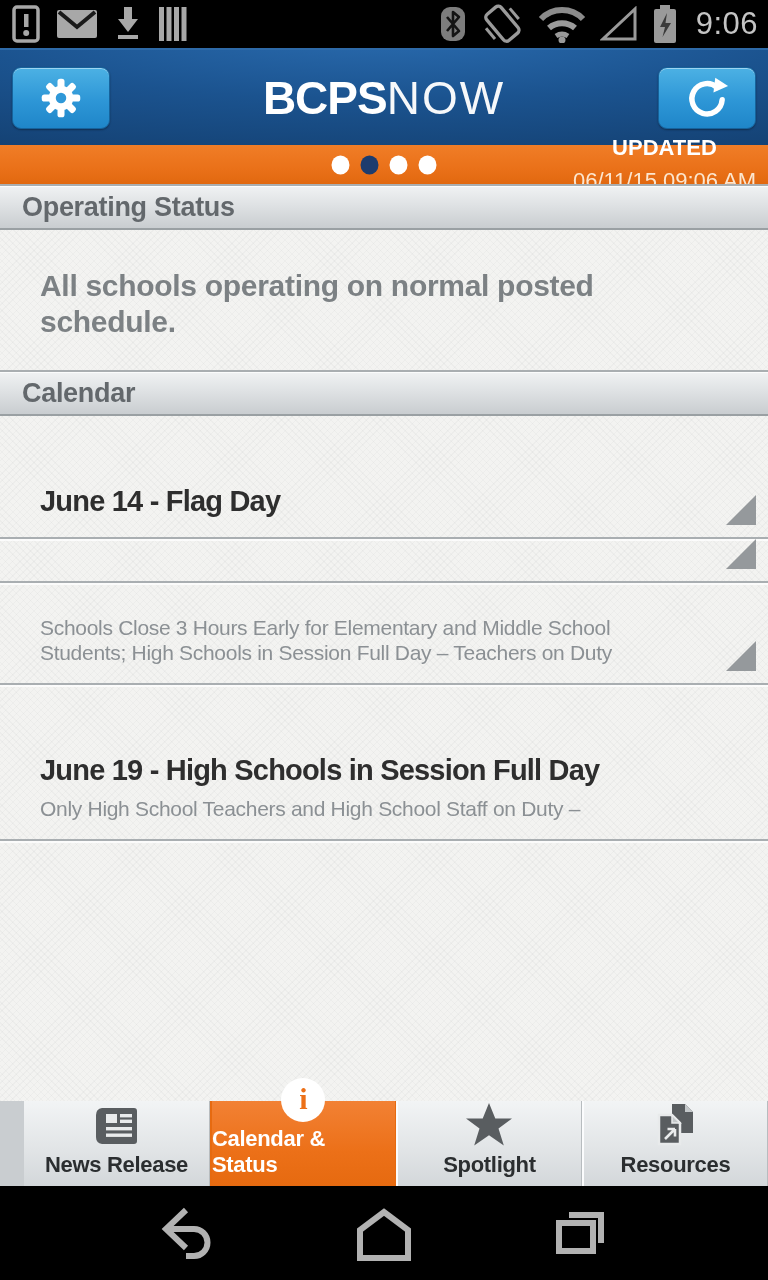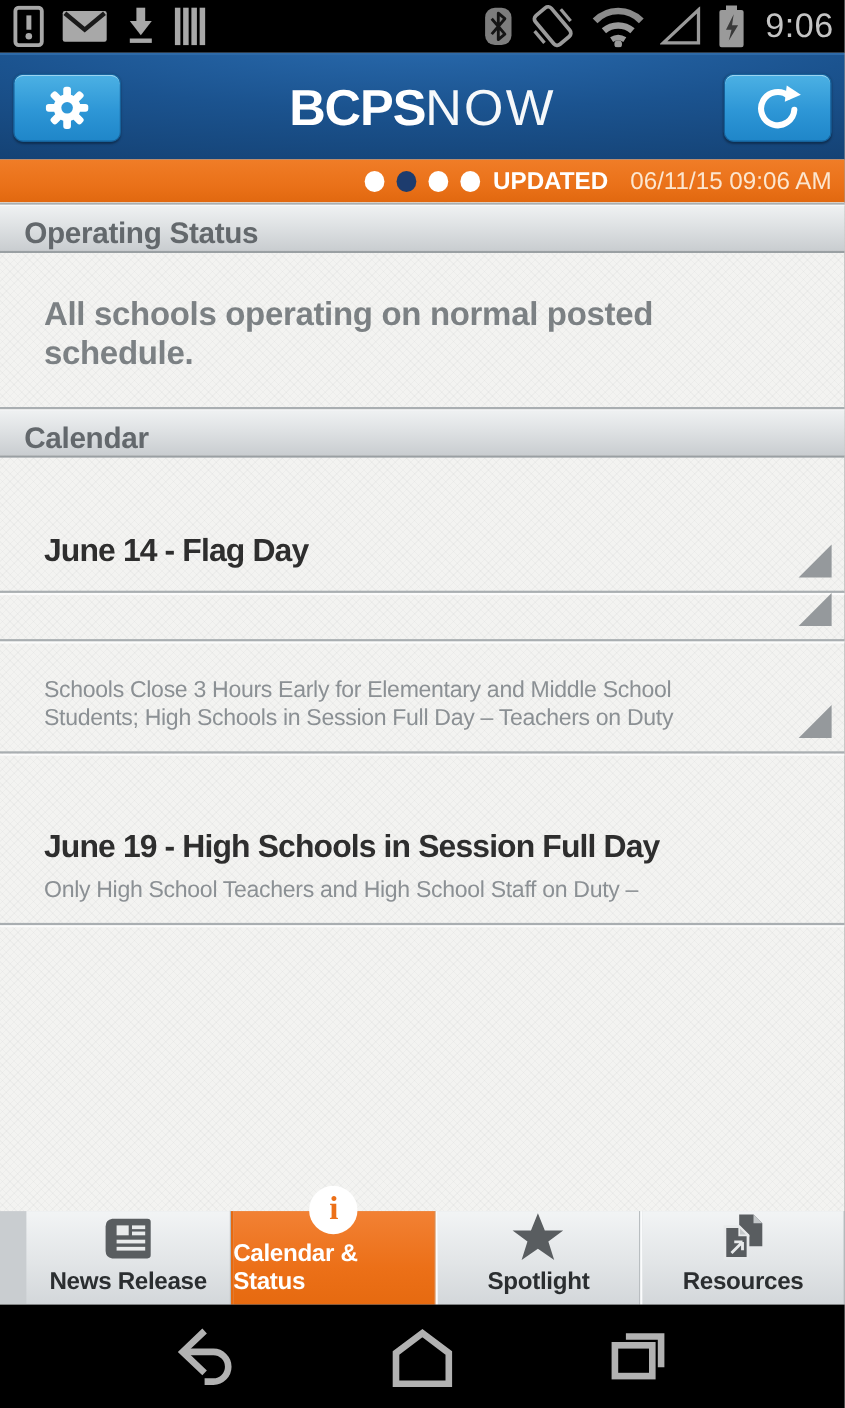--- a/index.html
+++ b/index.html
@@ -26,31 +26,31 @@
   .hdr-title .bold { font-weight:bold; letter-spacing:-1px; }
   .hdr-title .light { font-weight:normal; letter-spacing:2px; opacity:.96; }
 
   
   .update-bar { position:absolute; top:145px; left:0; width:768px; height:39px;
     background:linear-gradient(180deg,#f07d27 0%, #ea7119 60%, #e1680f 100%);
     display:flex; align-items:center; justify-content:flex-end; padding-right:12px; }
   .dots { position:absolute; left:50%; top:50%; transform:translate(-50%,-50%); display:flex; gap:11px; }
   .dot { width:18px; height:19px; border-radius:50%; background:#ffffff; }
   .dot.active { background:#1d3c6e; }
-  .updated { font-size:22px; color:#ffffff; display:flex; gap:20px; align-items:center; }
+  .updated { font-size:22px; color:#ffffff; display:flex; gap:7px; align-items:center;flex-direction:column; }
   .updated .lbl { font-weight:bold; }
   .updated .val { color:#fce6cf; font-weight:normal; }
 
   
   .content { position:absolute; top:184px; left:0; width:768px; height:917px; overflow:hidden;
     background-color:#f3f3f1;
     background-image:
       repeating-linear-gradient(45deg, rgba(120,125,130,0.05) 0 1px, transparent 1px 5px),
       repeating-linear-gradient(-45deg, rgba(120,125,130,0.05) 0 1px, transparent 1px 5px); }
-  .section-header { height:46px; padding:0 22px; display:flex; align-items:flex-end;
+  .section-header { height:46px; padding:0 22px; display:flex; align-items:center;
     background:linear-gradient(180deg,#f0f2f3 0%, #dfe2e4 45%, #c9cdd0 100%);
     border-top:2px solid #a9aeb1; border-bottom:2px solid #9aa0a3;
     box-shadow:inset 0 1px 0 #fbfcfc; }
   .section-header span { font-size:27px; font-weight:bold; color:#63686c; letter-spacing:-0.3px; }
   .status-message { padding:26px 60px 30px 40px; }
   .status-message p { font-size:30px; font-weight:bold; color:#7c8184; line-height:1.2; max-width:620px; letter-spacing:-0.3px;margin-top:12px; }
 
   .cal-item { position:relative; padding:24px 30px 18px 40px;
     border-bottom:2px solid #a9aeb1; box-shadow:0 2px 0 rgba(255,255,255,.75); }
   .cal-title { font-size:29px; font-weight:bold; color:#2e2e2e; line-height:1.2; letter-spacing:-0.8px;margin-top:44px; }

